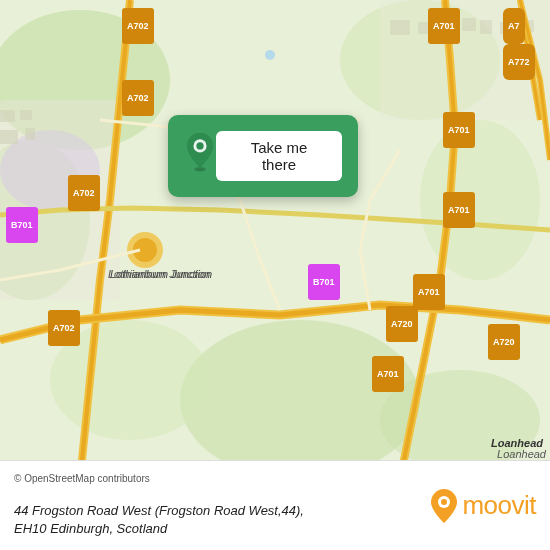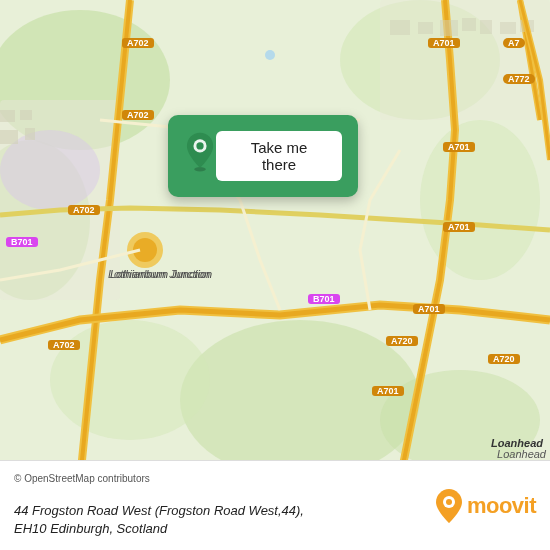--- a/index.html
+++ b/index.html
@@ -59,22 +59,22 @@
       gap: 4px;
       margin-left: 10px;
     }
 
     .moovit-pin {
       width: 28px;
       height: 36px;
     }
 
     .moovit-text {
-      font-size: 22px;
-      font-weight: bold;
+      font-size: 26px;
+      font-weight: normal;
       color: #f4a024;
       letter-spacing: -0.5px;
     }
 
     
     .map-popup {
       position: absolute;
       top: 115px;
       left: 168px;
       width: 190px;
@@ -118,24 +118,23 @@
       white-space: nowrap;
     }
 
     
     .road-badge {
       position: absolute;
       font-size: 9px;
       font-weight: bold;
       color: #fff;
       background: #d0860a;
-      padding: 0 5px;
+      padding: 13px 5px;
       border-radius: 3px;
       white-space: nowrap;
-      margin-top: 30px;
     }
 
     .road-badge-blue {
       background: #d946ef;
     }
 
     
     .location-label {
       position: absolute;
       font-size: 11px;

